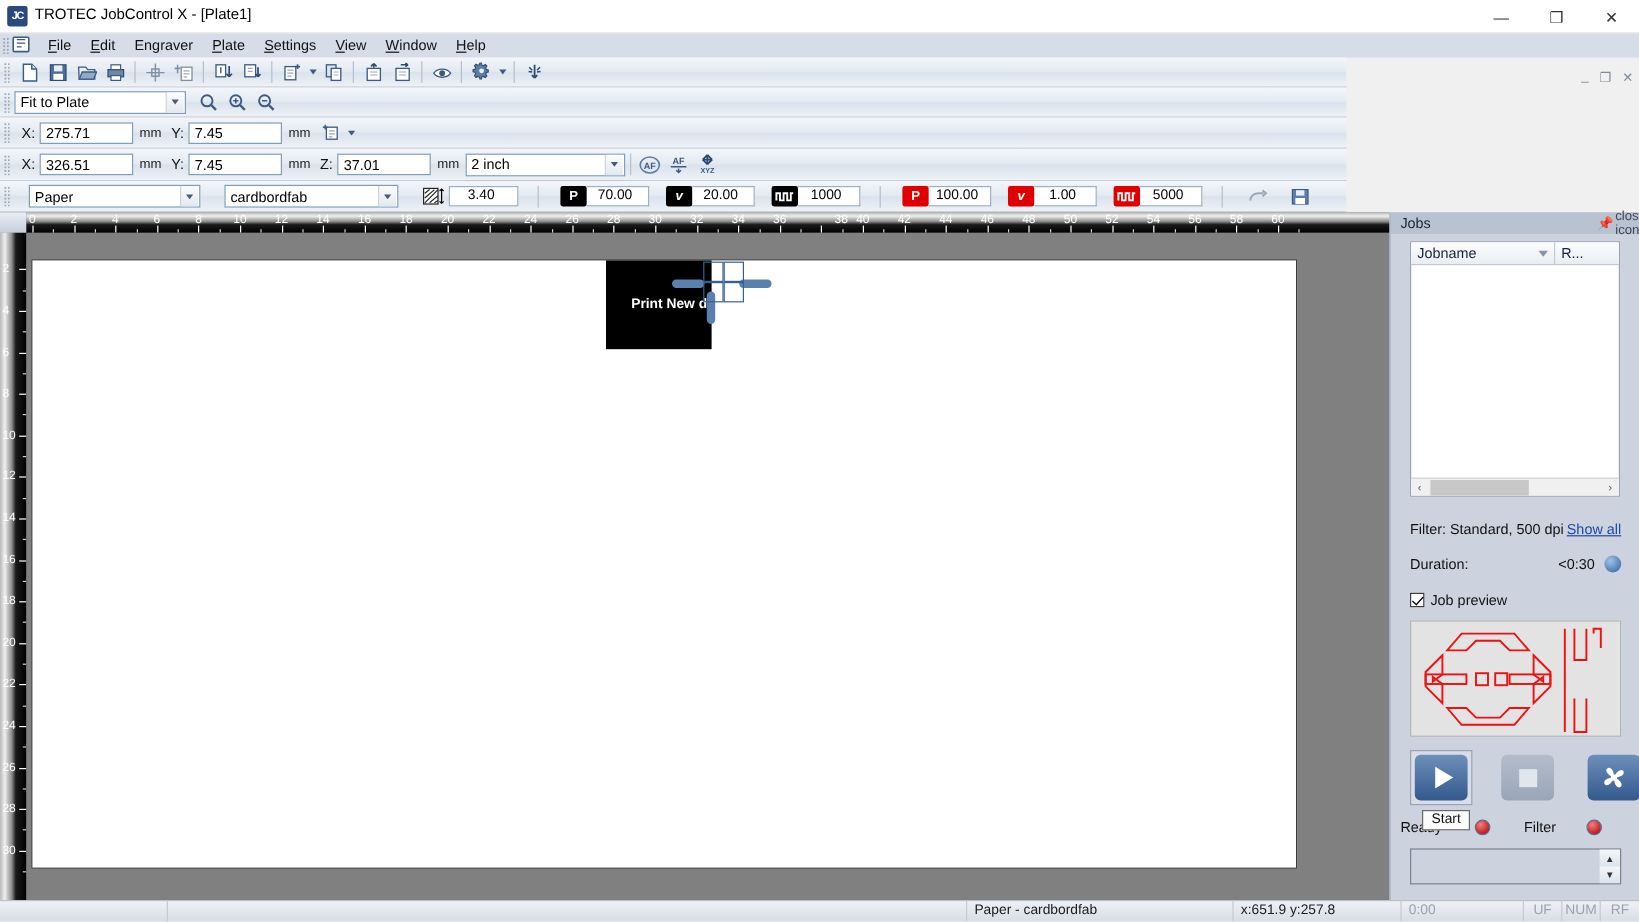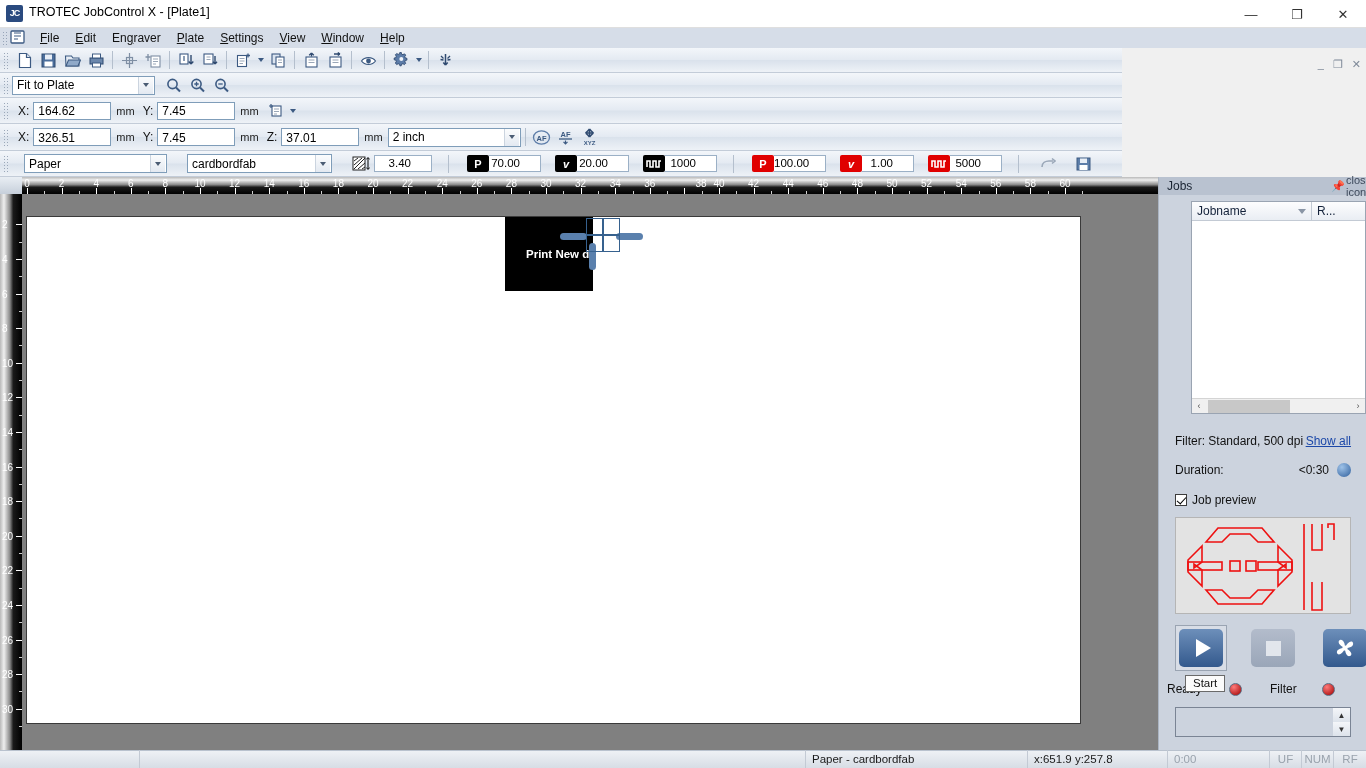--- a/index.html
+++ b/index.html
@@ -117,21 +117,21 @@
   
   .chip { display: flex; align-items: center; flex: 0 0 auto; margin-left: 2px; }
   .chip-ic {
     width: 22px; height: 17px; display: flex; align-items: center; justify-content: center;
     font-weight: bold; font-size: 11px; color: #fff;
   }
   .chip-ic.black { background: #000; }
   .chip-ic.red { background: #e00000; }
   .chip-val {
     width: 52px; height: 17px; background: #fff; border: 1px solid #9bb0c6; border-left: none;
-    font-size: 11.5px; color: #000; text-align: right; padding-right: 20px; line-height: 15px;
+    font-size: 11.5px; color: #000; text-align: center; padding-right: 4px; line-height: 15px;
   }
 
   
   .workspace {
     position: absolute; left: 0; top: 177px; width: 1158px; height: 573px;
     background: #808080;
   }
   .ruler-corner {
     position: absolute; left: 0; top: 0; width: 22px; height: 17px;
     background: linear-gradient(to bottom,#e9eef4,#c6cfda);
@@ -179,21 +179,21 @@
     background: #ccd3de; border-left: 1px solid #aab4c2;
   }
   .jobs-head {
     height: 18px; display: flex; align-items: center;
     background: #b9c2d0; padding: 0 4px 0 8px;
   }
   .jobs-title { font-size: 12px; color: #1a2433; flex: 1; }
   .jobs-hbtn { width: 16px; text-align: center; font-size: 11px; color: #3e4a5c; }
   .jobs-list {
     position: absolute; left: 16px; top: 24px; width: 175px; height: 213px;
-    background: #fff; border: 1px solid #9aa4b2; margin-left: 16px;
+    background: #fff; border: 1px solid #9aa4b2;
   }
   .jl-head { height: 19px; display: flex; background: linear-gradient(to bottom,#fdfdfe,#e9edf3); border-bottom: 1px solid #c3cad4;}
   .jl-col {
     display: flex; align-items: center; font-size: 12px; color: #14223a;
     border-right: 1px solid #c3cad4; padding-left: 5px; position: relative;
   }
   .jl-col.c1 { width: 120px; }
   .jl-col.c2 { width: 53px; border-right: none; }
   .jl-sort { position: absolute; right: 5px; top: 7px; border-left:4px solid transparent;border-right:4px solid transparent;border-top:5px solid #8a95a5;}
   .jl-hscroll {
@@ -441,21 +441,21 @@
           <circle cx="7.5" cy="7" r="4.6" fill="none" stroke="#3c5a82" stroke-width="1.6"></circle>
           <path d="M11 10.5l4 4" stroke="#3c5a82" stroke-width="2"></path>
           <path d="M5.3 7h4.4" stroke="#3c5a82" stroke-width="1.3"></path>
         </svg>
     </div>
   </div>
 
   <div class="toolrow" id="toolrow3">
     <div class="grip"></div>
     <div class="lbl">X:</div>
-    <div class="txtfield" style="width:78px">164.62</div>
+    <div class="txtfield" style="width:78px">275.71</div>
     <div class="unit">mm</div>
     <div class="lbl small">Y:</div>
     <div class="txtfield" style="width:78px">7.45</div>
     <div class="unit">mm</div>
     <div class="tbtn">
       <svg width="17" height="17" viewBox="0 0 17 17">
           <rect x="5" y="4" width="9" height="10" fill="#fff" stroke="#3c5a82" stroke-width="1.1"></rect>
           <path d="M7 7h5M7 9.5h5M7 12h3" stroke="#9aa7b8"></path>
           <path d="M4 2v4M2 4h4" stroke="#3c5a82" stroke-width="1.2"></path>
         </svg>

